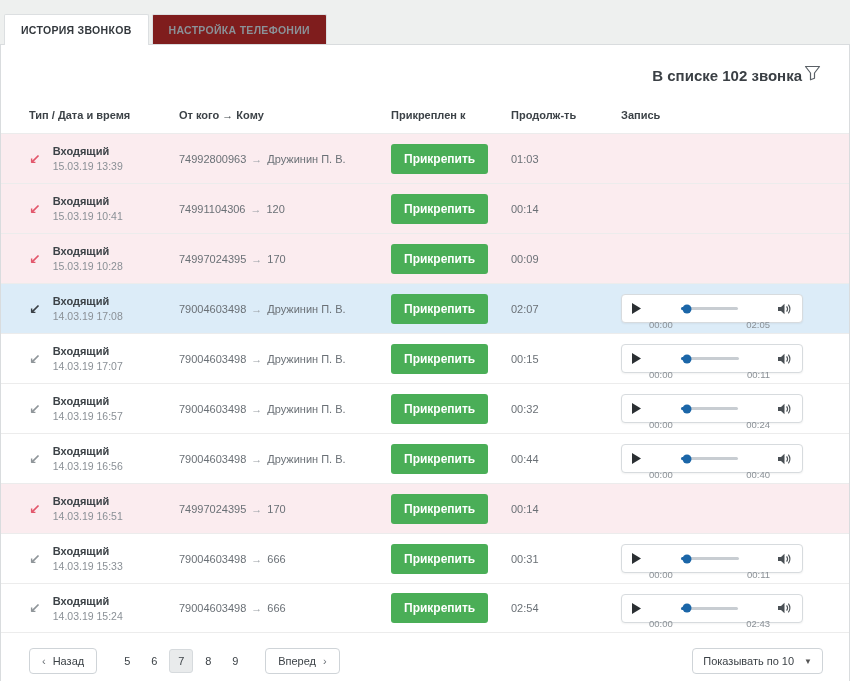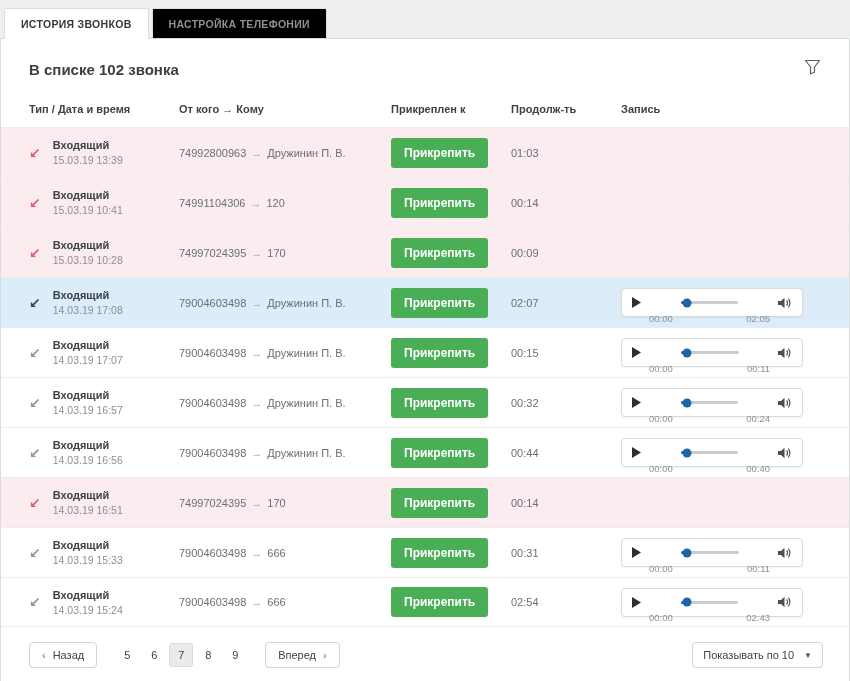--- a/index.html
+++ b/index.html
@@ -4,33 +4,33 @@
 <style>
   * { box-sizing: border-box; margin: 0; padding: 0; }
   html,body { width:850px; height:681px; }
   body {
     background:#eef0ef;
     font-family:"Liberation Sans","DejaVu Sans",sans-serif;
     color:#3c4247;
     overflow:hidden;
   }
   
-  .tabbar { display:flex; gap:3px; padding:8px 0 0 4px; position:relative; z-index:2; }
+  .tabbar { display:flex; gap:3px; padding:14px 0 0 4px; position:relative; z-index:2; }
   .tab {
     padding:9px 16px 8px;
     font-size:10.5px; font-weight:bold; letter-spacing:.3px;
-    background:#000000; color:#8b9197;
+    background:#7f1d1d; color:#8b9197;
     border:1px solid #dcdfe1; border-bottom:none;
     border-radius:2px 2px 0 0;
     cursor:pointer; white-space:nowrap;
   }
   .tab.active { background:#ffffff; color:#33383d; margin-bottom:-1px; padding-bottom:9px; }
   
   .card { background:#fff; border:1px solid #d9dcde; margin:0; min-height:630px; }
-  .card-header { display:flex; justify-content:space-between; align-items:center; padding:18px 26px 10px 28px; }
+  .card-header { display:flex; justify-content:flex-end; align-items:center; padding:18px 26px 10px 28px; }
   .title { font-size:15px; font-weight:bold; color:#3a3f44; }
   .filter-btn { cursor:pointer; padding:2px; }
   
   .thead { display:flex; align-items:center; padding:12px 28px 12px; font-size:11px; font-weight:bold; color:#3c4247; }
   .c-type { width:150px; }
   .c-from { width:212px; }
   .c-attach { width:120px; }
   .c-dur { width:110px; }
   .c-rec { flex:1; }
   .row {

